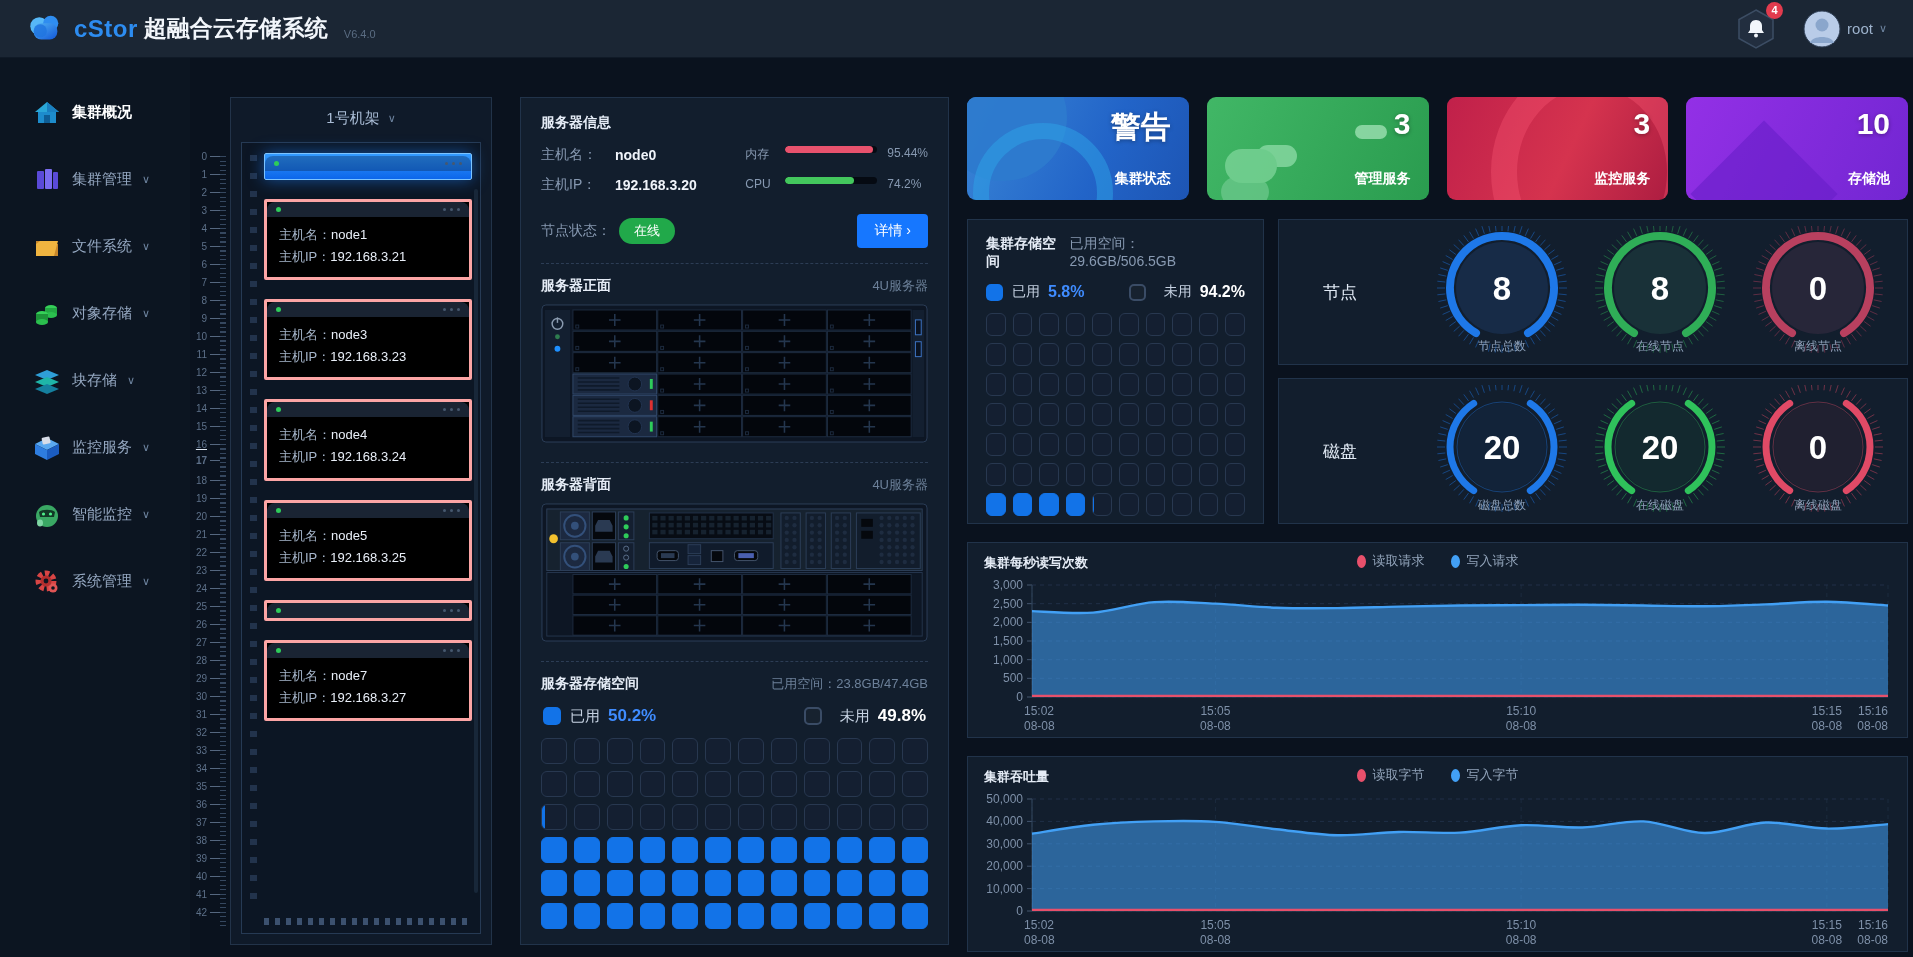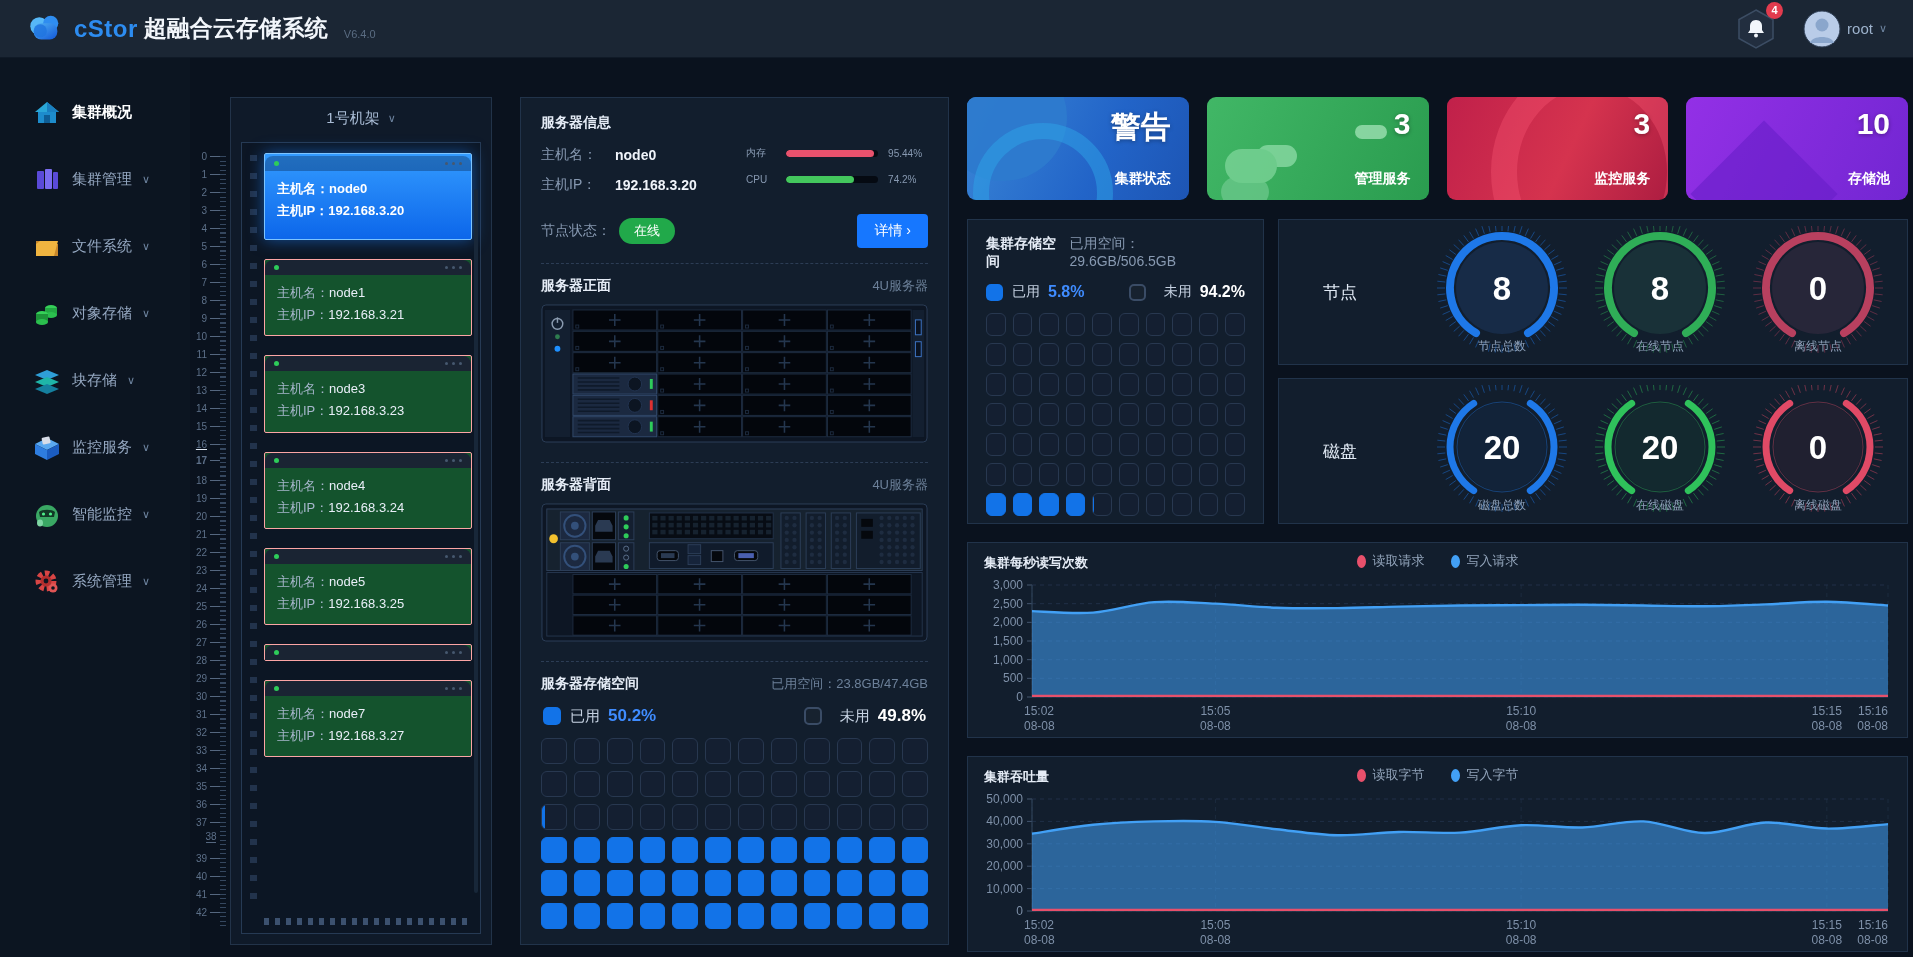--- a/index.html
+++ b/index.html
@@ -40,42 +40,42 @@
   #ruler-ticks{position:absolute;right:0;top:9px;bottom:0;width:6px;
     background:repeating-linear-gradient(180deg,#35475f 0 1px,transparent 1px 4.5px)}
   #rack-panel{position:absolute;left:38px;right:0;top:0;bottom:0;background:#0f1a29;border:1px solid #223349}
   #rack-head{height:40px;display:flex;align-items:center;justify-content:center;gap:8px;cursor:pointer}
   #rack-title{font-size:15px;color:#a9bcd5}
   #rack-body{position:absolute;left:10px;right:10px;top:44px;bottom:10px;background:#0c1624;
     border:1px solid #263a54;padding:10px 8px 8px 22px;display:flex;flex-direction:column}
   #rack-holes{position:absolute;left:8px;top:12px;bottom:30px;width:7px;
     background:repeating-linear-gradient(180deg,#22334c 0 6px,transparent 6px 18px)}
   #rack-scroll{position:absolute;right:2px;top:46px;bottom:40px;width:4px;background:#182739;border-radius:2px}
-  .node-card{position:relative;background:#14532d;border:1px solid #fca5a5;border-radius:2px;
+  .node-card{position:relative;background:#000000;border:3px solid #fca5a5;border-radius:2px;
     margin-bottom:19px;cursor:pointer;flex:0 0 auto}
   .node-top{height:15px;background:#1a2433;display:flex;align-items:center;padding:0 9px;border-radius:8px 8px 0 0}
   .node-led{width:5px;height:5px;border-radius:50%;background:#2ecc5a}
   .node-dots{margin-left:auto;display:flex;gap:4px}
   .node-dots i{width:3px;height:3px;border-radius:50%;background:#46586f}
   .node-rows{padding:7px 12px 9px;font-size:13px;line-height:1.7}
   .node-rows .nl{color:#a7b7cc}.node-rows .nv{color:#e9eff8}
   .node-card.active{background:linear-gradient(180deg,#339bff,#0c66ea);border:1px solid #7cc4ff;
     box-shadow:0 0 16px rgba(30,130,255,.55);padding-bottom:8px}
   .node-card.active .node-top{background:rgba(8,40,84,.38)}
   .node-card.active .nl,.node-card.active .nv{color:#fff;font-weight:bold}
   #rack-dots{margin-top:auto;height:7px;
     background:repeating-linear-gradient(90deg,#3c516f 0 5px,transparent 5px 11px)}
   
   #server-panel{position:absolute;left:520px;top:97px;width:429px;bottom:12px;padding:16px 20px}
   .info-grid{display:flex;margin-top:14px}
   .info-left{width:53%}
   .info-row{display:flex;align-items:center;margin-bottom:12px;font-size:14px}
   .info-row .k{color:#8799b1;width:74px}
   .info-row .v{color:#f0f4fa;font-weight:bold}
-  .meter-row{display:flex;align-items:center;margin-bottom:14px;font-size:10px}
+  .meter-row{display:flex;align-items:flex-start;margin-bottom:14px;font-size:12px}
   .meter-row .k{color:#8799b1;width:40px}
   .meter{width:92px;height:7px;border-radius:4px;background:#050a12;overflow:hidden;margin-right:10px}
   .meter i{display:block;height:100%;border-radius:4px}
   .meter-row .pct{color:#8799b1}
   .status-row{display:flex;align-items:center;margin-top:8px}
   .badge-online{background:#21a94a;color:#fff;font-size:13px;padding:4px 15px;border-radius:13px;margin-left:8px}
   .btn-detail{margin-left:auto;background:#1677ff;color:#fff;font-size:14px;border:none;
     padding:8px 17px;border-radius:4px;cursor:pointer}
   .dash-div{border-top:1px dashed #2c3d55;margin:15px 0 13px}
   .sec-head{display:flex;align-items:baseline}
@@ -408,21 +408,21 @@
         <span class="dash"></span>
       </div>
       <div class="ruler-row" style="top: 648px;">
         <span class="num">36</span>
         <span class="dash"></span>
       </div>
       <div class="ruler-row" style="top: 666px;">
         <span class="num">37</span>
         <span class="dash"></span>
       </div>
-      <div class="ruler-row" style="top: 684px; flex-direction: column;">
+      <div class="ruler-row" style="top: 684px;">
         <span class="num">38</span>
         <span class="dash"></span>
       </div>
       <div class="ruler-row" style="top: 702px;">
         <span class="num">39</span>
         <span class="dash"></span>
       </div>
       <div class="ruler-row" style="top: 720px;">
         <span class="num">40</span>
         <span class="dash"></span>
@@ -445,24 +445,20 @@
       <div id="rack-holes"></div>
       <div id="rack-nodes">
           <div class="node-card active" style="padding-top: 2px;">
             <div class="node-top">
               <span class="node-led"></span>
               <span class="node-dots">
                 <i></i>
                 <i></i>
                 <i></i>
               </span>
-            </div>
-            <div class="node-rows">
-              <div><span class="nl">主机名：</span><span class="nv">node0</span></div>
-              <div><span class="nl">主机IP：</span><span class="nv">192.168.3.20</span></div>
             </div>
           </div>
           <div class="node-card">
             <div class="node-top">
               <span class="node-led"></span>
               <span class="node-dots">
                 <i></i>
                 <i></i>
                 <i></i>
               </span>

